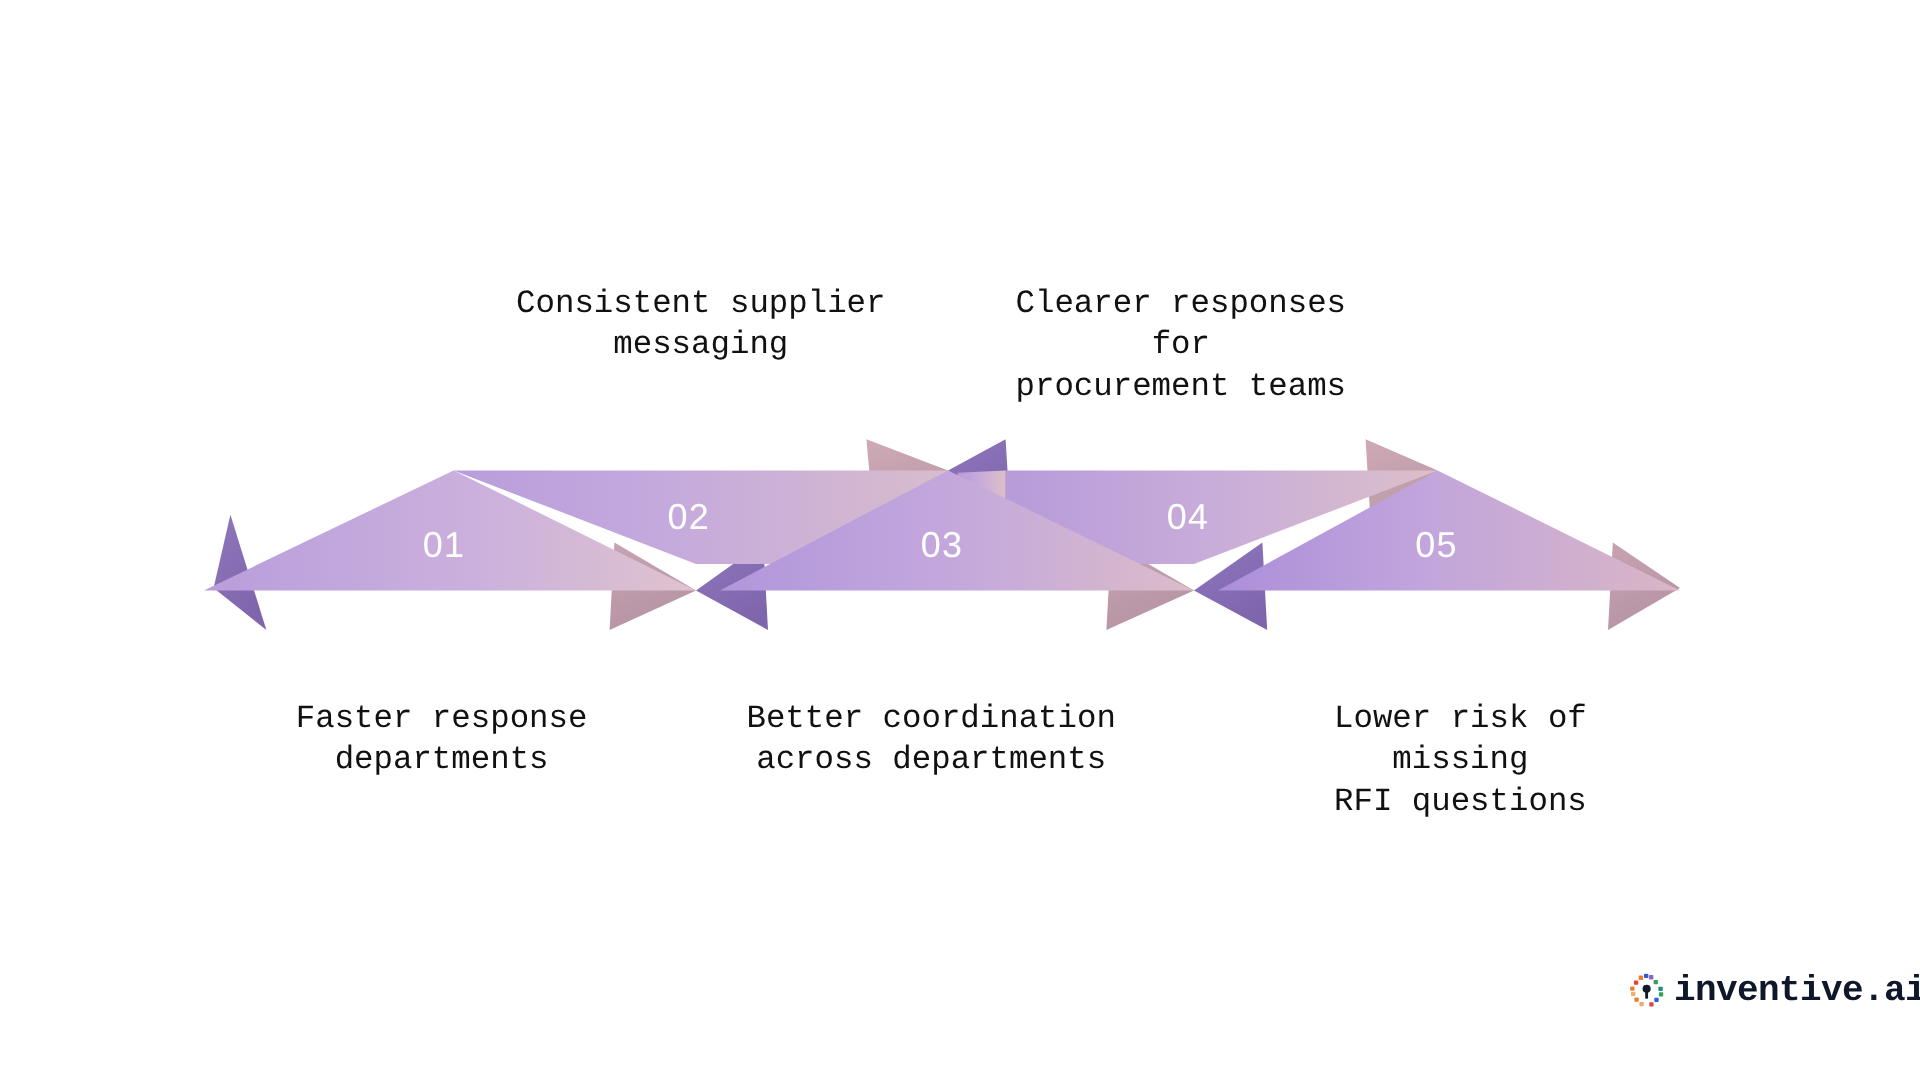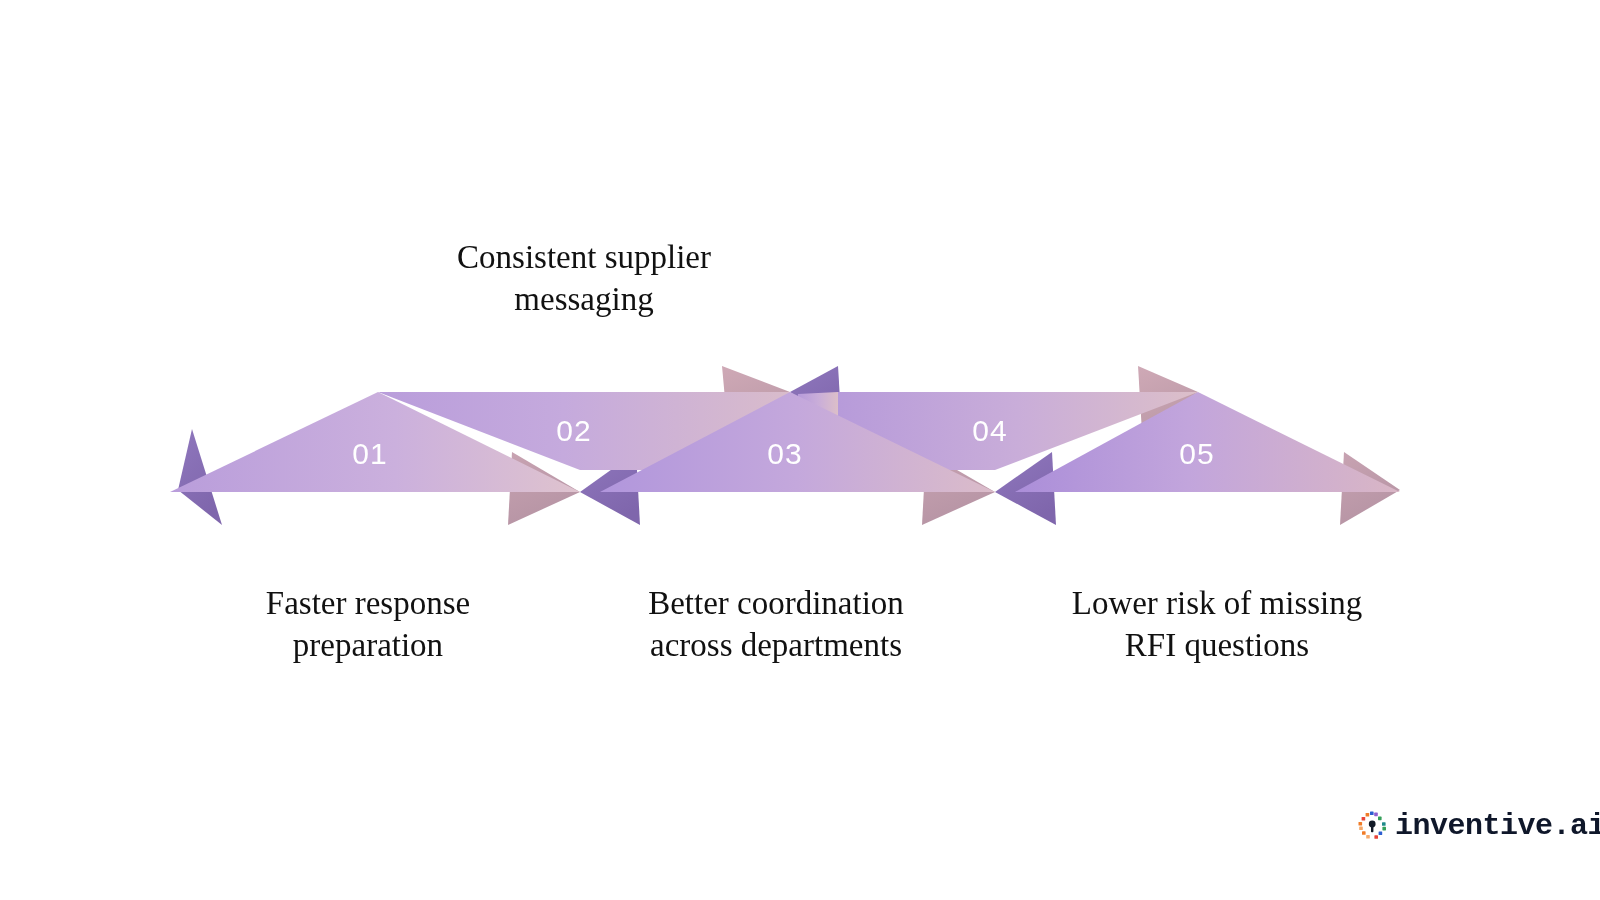--- a/index.html
+++ b/index.html
@@ -32,22 +32,22 @@
     fill: #ffffff;
     font-family: "Liberation Sans", sans-serif;
     font-size: 30px;
     letter-spacing: 1px;
     text-anchor: middle;
     dominant-baseline: middle;
   }
   .caption {
     position: absolute;
     text-align: center;
-    font-family: Liberation Serif, serif;
-    font-size: 33px;
+    font-family: Liberation Mono, monospace;
+    font-size: 27px;
     line-height: 1.27;
     color: #111111;
     white-space: pre-line;
   }
   .caption-top { }
   .caption-bottom { }
 
   
   #logo {
     position: absolute;
@@ -170,23 +170,25 @@
       <text class="step-number" x="574" y="433">02</text>
       <text class="step-number" x="785" y="456">03</text>
       <text class="step-number" x="990" y="433">04</text>
       <text class="step-number" x="1197" y="456">05</text>
     </g>
   </svg>
 
   <div class="caption caption-top" style="left:424px; top:237px; width:320px;">Consistent supplier
 messaging</div>
 
+  <div class="caption caption-top" style="left:824px; top:237px; width:320px;">Clearer responses for
+procurement teams</div>
 
   <div class="caption caption-bottom" style="left:208px; top:583px; width:320px;">Faster response
-preparation</div>
+departments</div>
 
   <div class="caption caption-bottom" style="left:616px; top:583px; width:320px;">Better coordination
 across departments</div>
 
   <div class="caption caption-bottom" style="left:1057px; top:583px; width:320px;text-align:center;">Lower risk of missing
 RFI questions</div>
 
   <div id="logo">
     <svg id="logo-mark" viewBox="0 0 30 30">
 

